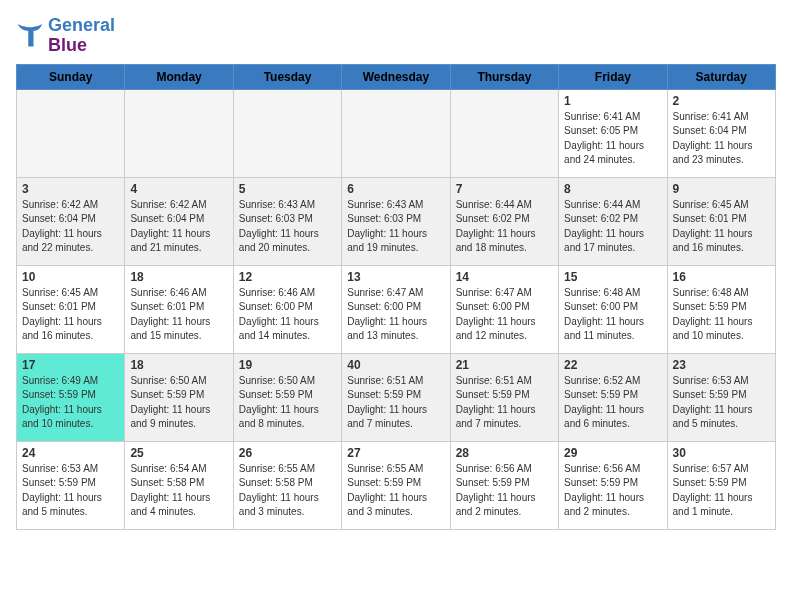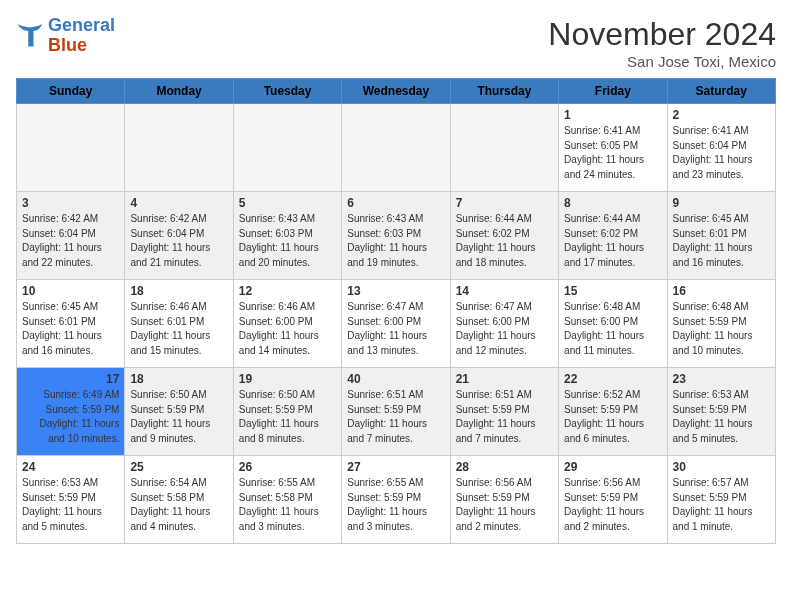--- a/index.html
+++ b/index.html
@@ -90,26 +90,22 @@
 
 <div class="header">
   <div class="logo">
     <svg class="logo-icon" viewBox="0 0 32 32" xmlns="http://www.w3.org/2000/svg">
       <rect x="0" y="0" width="32" height="32" fill="white"></rect>
 
       <path d="M16 6 C20 6, 28 4, 30 2 C28 8, 24 10, 20 10 L20 28 L14 28 L14 10 C10 10, 4 8, 2 2 C4 4, 12 6, 16 6Z" fill="#3a7abf"></path>
     </svg>
     <div class="logo-text">
       <div><span>General</span></div>
-      <div><span style="color:#c2410c">Blue</span></div>
+      <div><span style="color:#701a75">Blue</span></div>
     </div>
-  </div>
-  <div class="title-block">
-    <div class="month-title">November 2024</div>
-    <div class="location">San Jose Toxi, Mexico</div>
   </div>
 </div>
 
 <table>
   <thead>
     <tr>
       <th><span>Sunday</span></th>
       <th><span>Monday</span></th>
       <th><span>Tuesday</span></th>
       <th><span>Wednesday</span></th>
@@ -188,21 +184,21 @@
         <td>
           <span class="day-num">15</span>
           <div class="day-info">Sunrise: 6:48 AM<br>Sunset: 6:00 PM<br>Daylight: 11 hours<br>and 11 minutes.</div>
         </td>
         <td>
           <span class="day-num">16</span>
           <div class="day-info">Sunrise: 6:48 AM<br>Sunset: 5:59 PM<br>Daylight: 11 hours<br>and 10 minutes.</div>
         </td>
       </tr>
       <tr>
-        <td style="background: #3b82f6; text-align: right;">
+        <td style="background: #5eead4;">
           <span class="day-num">17</span>
           <div class="day-info">Sunrise: 6:49 AM<br>Sunset: 5:59 PM<br>Daylight: 11 hours<br>and 10 minutes.</div>
         </td>
         <td style="background: rgb(240, 240, 240); margin-left: 29px;">
           <span class="day-num">18</span>
           <div class="day-info">Sunrise: 6:50 AM<br>Sunset: 5:59 PM<br>Daylight: 11 hours<br>and 9 minutes.</div>
         </td>
         <td style="background: rgb(240, 240, 240);">
           <span class="day-num">19</span>
           <div class="day-info">Sunrise: 6:50 AM<br>Sunset: 5:59 PM<br>Daylight: 11 hours<br>and 8 minutes.</div>

